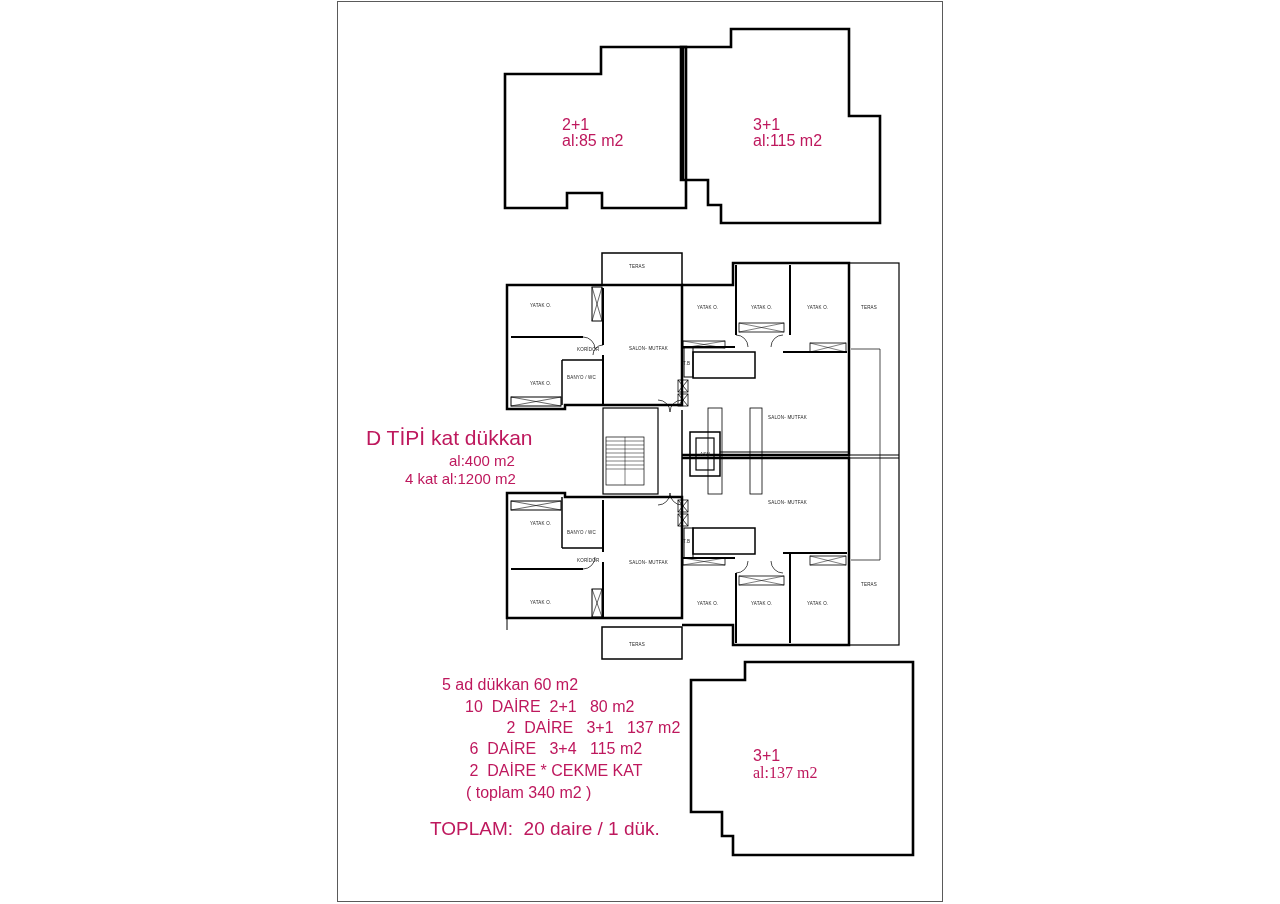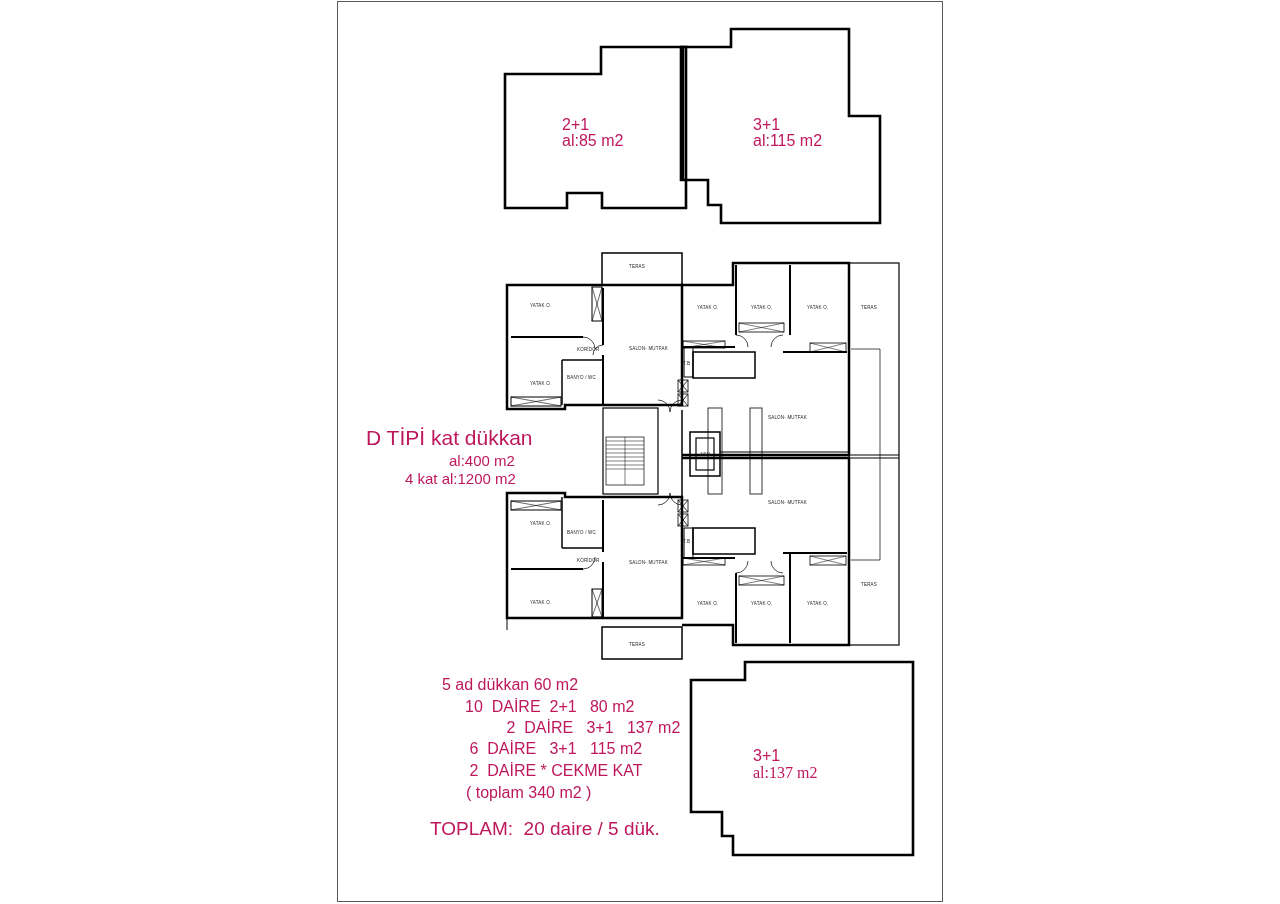--- a/index.html
+++ b/index.html
@@ -185,19 +185,19 @@
 <div class="room" style="left:530px;top:600px;">YATAK O.</div>
 <div class="room" style="left:629px;top:642px;">TERAS</div>
 <div class="room" style="left:697px;top:601px;">YATAK O.</div>
 <div class="room" style="left:751px;top:601px;">YATAK O.</div>
 <div class="room" style="left:807px;top:601px;">YATAK O.</div>
 <div class="room" style="left:861px;top:582px;">TERAS</div>
 
 <div class="lbl summary-line" style="left:442px;top:677px;">5 ad dükkan  60 m2</div>
 <div class="lbl summary-line" style="left:465px;top:699px;white-space:pre;">10  DAİRE  2+1   80 m2</div>
 <div class="lbl summary-line" style="left:465px;top:720px;white-space:pre;margin-left:37px;"> 2  DAİRE   3+1   137 m2</div>
-<div class="lbl summary-line" style="left:465px;top:741px;white-space:pre;"> 6  DAİRE   3+1   115 m2</div>
+<div class="lbl summary-line" style="left:465px;top:741px;white-space:pre;"> 6  DAİRE   3+4   115 m2</div>
 <div class="lbl summary-line" style="left:465px;top:763px;white-space:pre;"> 2  DAİRE * CEKME KAT</div>
 <div class="lbl summary-line" style="left:466px;top:785px;">( toplam 340 m2 )</div>
-<div class="lbl total-line" style="left:430px;top:819px;white-space:pre;">TOPLAM:  20 daire / 5 dük.</div>
+<div class="lbl total-line" style="left:430px;top:819px;white-space:pre;">TOPLAM:  20 daire / 1 dük.</div>
 
 <div class="lbl unit-type" style="left:753px;top:748px;">3+1</div>
 <div class="lbl unit-area" style="left:753px;top:765px;font-family:Liberation Serif, serif;">al:137 m2</div>
 
 </body></html>

